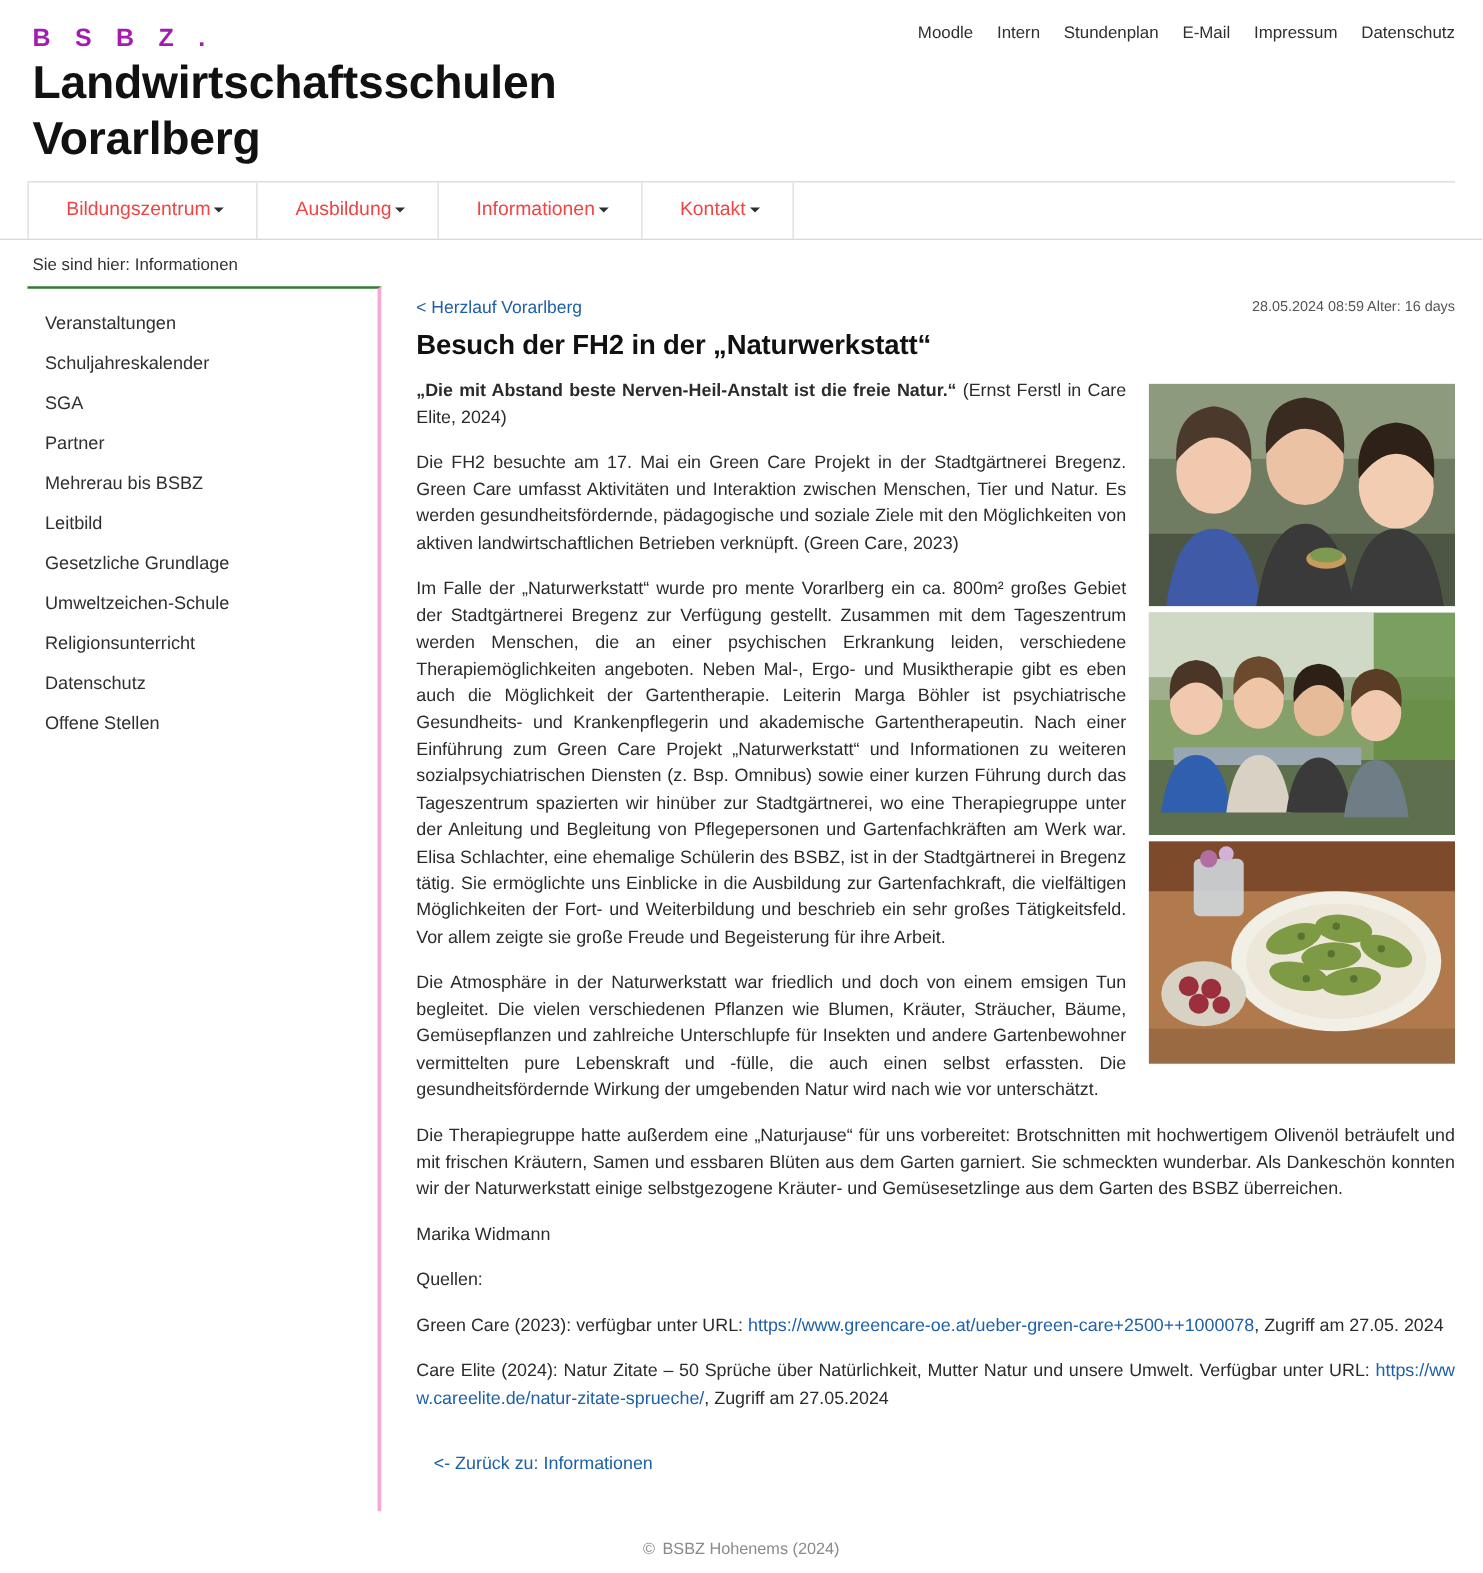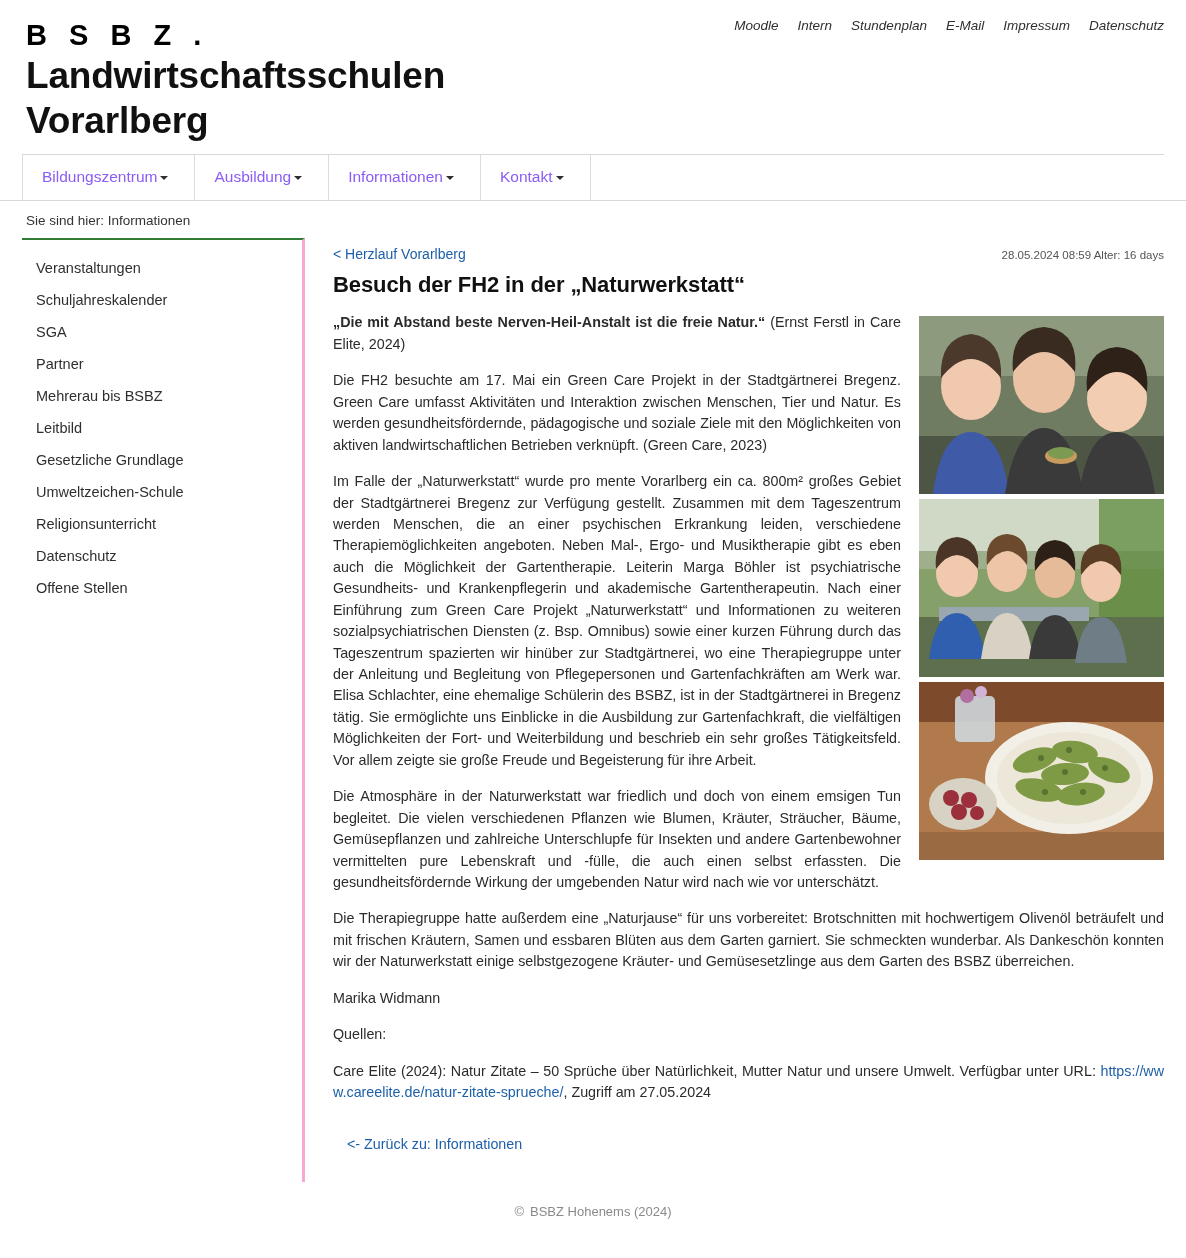--- a/index.html
+++ b/index.html
@@ -26,28 +26,27 @@
     top: 18px;
     right: 22px;
     display: flex;
     gap: 19px;
     align-items: center;
   }
   .topnav a {
     color: #2f2f2f;
     text-decoration: none;
     font-size: 13.5px;
-    font-style: italic;
   }
 
   .brand-small {
-    font-size: 29px;
+    font-size: 20px;
     font-weight: bold;
     letter-spacing: 7px;
-    color: #000000;
+    color: #a21caf;
     line-height: 1.1;
     margin: 6px 0 0 4px;
   }
   .brand-big {
     font-size: 37px;
     font-weight: bold;
     color: #111;
     line-height: 1.17;
     margin: 2px 0 0 4px;
     letter-spacing: -0.2px;
@@ -59,23 +58,23 @@
     margin: 12px 0 0 0;
   }
 
   
   .mainnav {
     display: flex;
     padding: 0 22px;
     border-bottom: 1px solid #d8d8d8;
   }
   .mainnav .item {
-    padding: 13px 26px 14px 19px;
+    padding: 13px 26px 14px 30px;
     font-size: 15.5px;
-    color: #8b5cf6;
+    color: #ef4444;
     border-right: 1px solid #dcdcdc;
     cursor: pointer;
     white-space: nowrap;
   }
   .mainnav .item:first-child { border-left: 1px solid #dcdcdc; }
   .caret {
     display: inline-block;
     width: 0; height: 0;
     margin-left: 3px;
     vertical-align: 2px;
@@ -345,20 +344,23 @@
 
         <p class="para">Die FH2 besuchte am 17. Mai ein Green Care Projekt in der Stadtgärtnerei Bregenz. Green Care umfasst Aktivitäten und Interaktion zwischen Menschen, Tier und Natur. Es werden gesundheitsfördernde, pädagogische und soziale Ziele mit den Möglichkeiten von aktiven landwirtschaftlichen Betrieben verknüpft. (Green Care, 2023)</p>
         <p class="para">Im Falle der „Naturwerkstatt“ wurde pro mente Vorarlberg ein ca. 800m² großes Gebiet der Stadtgärtnerei Bregenz zur Verfügung gestellt. Zusammen mit dem Tageszentrum werden Menschen, die an einer psychischen Erkrankung leiden, verschiedene Therapiemöglichkeiten angeboten. Neben Mal-, Ergo- und Musiktherapie gibt es eben auch die Möglichkeit der Gartentherapie. Leiterin Marga Böhler ist psychiatrische Gesundheits- und Krankenpflegerin und akademische Gartentherapeutin. Nach einer Einführung zum Green Care Projekt „Naturwerkstatt“ und Informationen zu weiteren sozialpsychiatrischen Diensten (z. Bsp. Omnibus) sowie einer kurzen Führung durch das Tageszentrum spazierten wir hinüber zur Stadtgärtnerei, wo eine Therapiegruppe unter der Anleitung und Begleitung von Pflegepersonen und Gartenfachkräften am Werk war. Elisa Schlachter, eine ehemalige Schülerin des BSBZ, ist in der Stadtgärtnerei in Bregenz tätig. Sie ermöglichte uns Einblicke in die Ausbildung zur Gartenfachkraft, die vielfältigen Möglichkeiten der Fort- und Weiterbildung und beschrieb ein sehr großes Tätigkeitsfeld. Vor allem zeigte sie große Freude und Begeisterung für ihre Arbeit.</p>
         <p class="para">Die Atmosphäre in der Naturwerkstatt war friedlich und doch von einem emsigen Tun begleitet. Die vielen verschiedenen Pflanzen wie Blumen, Kräuter, Sträucher, Bäume, Gemüsepflanzen und zahlreiche Unterschlupfe für Insekten und andere Gartenbewohner vermittelten pure Lebenskraft und -fülle, die auch einen selbst erfassten. Die gesundheitsfördernde Wirkung der umgebenden Natur wird nach wie vor unterschätzt.</p>
         <p class="para">Die Therapiegruppe hatte außerdem eine „Naturjause“ für uns vorbereitet: Brotschnitten mit hochwertigem Olivenöl beträufelt und mit frischen Kräutern, Samen und essbaren Blüten aus dem Garten garniert. Sie schmeckten wunderbar. Als Dankeschön konnten wir der Naturwerkstatt einige selbstgezogene Kräuter- und Gemüsesetzlinge aus dem Garten des BSBZ überreichen.</p>
 
         <p class="para author">Marika Widmann</p>
 
         <p class="para sources-head">Quellen:</p>
 
+        <p class="para">
+          <span>Green Care (2023): verfügbar unter URL: </span><a class="ext" href="#">https://www.greencare-oe.at/ueber-green-care+2500++1000078</a><span>, Zugriff am 27.05. 2024</span>
+        </p>
 
         <p class="para">
           <span>Care Elite (2024): Natur Zitate – 50 Sprüche über Natürlichkeit, Mutter Natur und unsere Umwelt. Verfügbar unter URL: </span><a class="ext" href="#">https://www.careelite.de/natur-zitate-sprueche/</a><span>, Zugriff am 27.05.2024</span>
         </p>
 
         <a class="back-link" href="#">&lt;- Zurück zu: Informationen</a>
 
         <div class="clear"></div>
       </div>
     </main>

